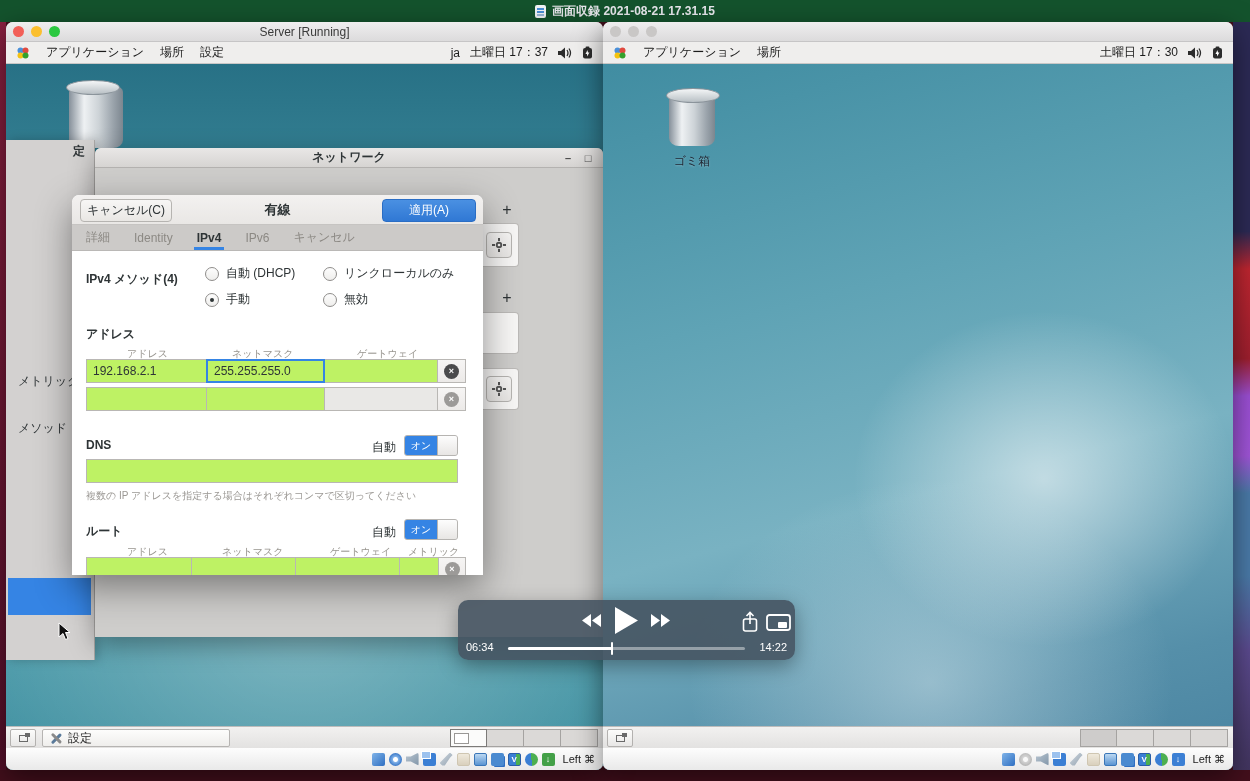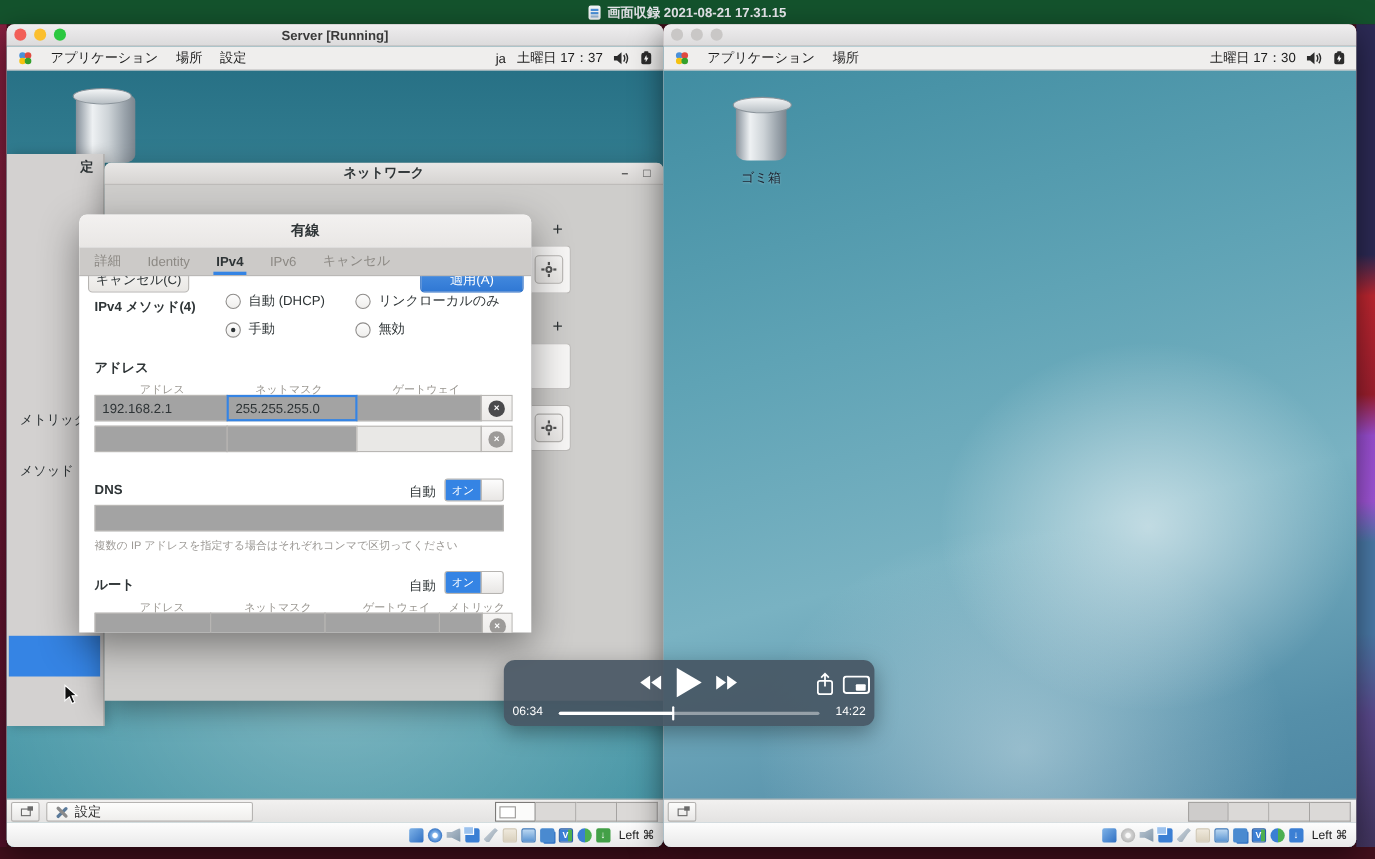--- a/index.html
+++ b/index.html
@@ -19,21 +19,21 @@
   .wp-bottom{ left:0; top:770px; width:1250px; height:11px; background:#430f1c; }
 
   
   .win { position:absolute; border-radius:7px; overflow:hidden; box-shadow:0 8px 28px rgba(0,0,0,.5); background:#ddd; }
   .win.server { left:6px;   top:22px; width:597px; height:748px; }
   .win.client { left:603px; top:22px; width:630px; height:748px; }
   .titlebar { height:20px; background:linear-gradient(#efeeef,#dcdbdc); border-bottom:1px solid #c6c5c6;
               display:flex; align-items:center; position:relative; }
   .tl { width:11px; height:11px; border-radius:50%; margin-left:7px; }
   .tl.red{background:#f25f58;} .tl.yel{background:#fbbf2e;} .tl.grn{background:#2bc840;} .tl.gray{background:#c9c7c6;}
-  .wtitle { position:absolute; left:0; right:0; text-align:center; font-size:12px; font-weight:bold; color:#3a3a3a; pointer-events:none; }
+  .wtitle { position:absolute; left:0; right:0; text-align:center; font-size:12px; font-weight:normal; color:#3a3a3a; pointer-events:none; }
   .vm-screen { position:absolute; left:0; top:20px; right:0; bottom:0; overflow:hidden; }
   .server .vm-screen { background:radial-gradient(90% 55% at 50% 80%,rgba(255,255,255,.28),rgba(255,255,255,0) 65%),
                        linear-gradient(180deg,#256e83,#4c9aa9 45%,#55a3b0 70%,#3f8fa0); }
   .client .vm-screen { background:radial-gradient(42% 32% at 70% 60%,rgba(255,255,255,.55),rgba(255,255,255,0) 72%),
                        radial-gradient(55% 40% at 52% 88%,rgba(225,238,243,.45),rgba(255,255,255,0) 70%),
                        linear-gradient(165deg,#3e8ba0,#5fa3b5 35%,#79b2c2 60%,#558fa9 85%,#4a84a1); }
 
   
   .panel { position:absolute; left:0; top:0; right:0; height:22px; background:#efeeed; border-bottom:1px solid #c8c7c6;
            display:flex; align-items:center; gap:16px; padding:0 10px; font-size:12px; color:#1b1b1b; }
@@ -74,38 +74,38 @@
              background:linear-gradient(#f6f5f4,#e9e7e5); display:flex; align-items:center; justify-content:center; }
 
   
   .dialog { left:66px; top:153px; width:411px; height:380px; background:#fff; border-radius:7px 7px 0 0;
             box-shadow:0 12px 36px rgba(0,0,0,.42); overflow:hidden; }
   .dlg-header { position:absolute; left:0; top:0; right:0; height:30px; border-radius:7px 7px 0 0;
                 background:linear-gradient(#f3f1f0,#e9e7e5); border-bottom:1px solid #c6c4c2; }
   .dlg-title { position:absolute; left:0; right:0; top:0; height:30px; display:flex; align-items:center;
                justify-content:center; font-size:13px; font-weight:bold; color:#2e3436; pointer-events:none; }
   .btn { position:absolute; top:4px; height:23px; border-radius:4px; font-size:12px;
-         display:flex; align-items:center; justify-content:center;margin-top:44px; }
+         display:flex; align-items:center; justify-content:center; }
   .btn-cancel { left:8px; width:92px; border:1px solid #b6b4b1; color:#2e3436;
                 background:linear-gradient(#f7f6f5,#e9e7e4); }
   .btn-apply  { right:7px; width:94px; border:1px solid #2a6dc4; color:#fff;
                 background:linear-gradient(#4a90e2,#3078d4); }
   .dlg-tabs { position:absolute; left:0; top:30px; right:0; height:26px; background:#cccac8;
               border-bottom:1px solid #bab8b6; display:flex; align-items:stretch; gap:24px;
               padding:0 14px; font-size:12px; color:#8c8984; }
   .tab { display:flex; align-items:center; position:relative; }
   .tab.active { color:#2e3436; font-weight:bold; }
   .tab.active::after { content:""; position:absolute; left:-3px; right:-3px; bottom:0; height:3px; background:#3584e4; }
   .sec-title { position:absolute; left:14px; font-size:12px; font-weight:bold; color:#2e3436; }
   .radio { position:absolute; display:flex; align-items:center; gap:7px; font-size:12px; color:#2e3436; }
   .rb { width:14px; height:14px; border-radius:50%; border:1px solid #8f8d8b;
         background:linear-gradient(#fdfdfd,#efeeec); position:relative; }
   .rb.sel::after { content:""; position:absolute; left:4px; top:4px; width:4px; height:4px; border-radius:50%; background:#2e3436; }
   .colhdr { position:absolute; font-size:10px; color:#98958f; }
-  .inp { position:absolute; height:24px; border:1px solid #b9b7b4; background:#a3a3a3;
+  .inp { position:absolute; height:24px; border:1px solid #b9b7b4; background:#bef264;
          font-size:12px; padding:0 6px; color:#2e3436; outline:none; border-radius:0; }
   .inp.focus { border:2px solid #3584e4; z-index:2; }
   .inp.dis { background:#e9e8e6; }
   .delbox { position:absolute; width:29px; height:24px; border:1px solid #b9b7b4;
             background:linear-gradient(#f6f5f4,#eceae8); display:flex; align-items:center; justify-content:center; }
   .delcirc { width:15px; height:15px; border-radius:50%; background:#4a4a4c; color:#fff;
              font-size:9px; font-weight:bold; display:flex; align-items:center; justify-content:center; }
   .delcirc::before { content:"×"; }
   .delcirc.lite { background:#9c9a98; }
   .auto-lbl { position:absolute; font-size:12px; color:#2e3436; }

